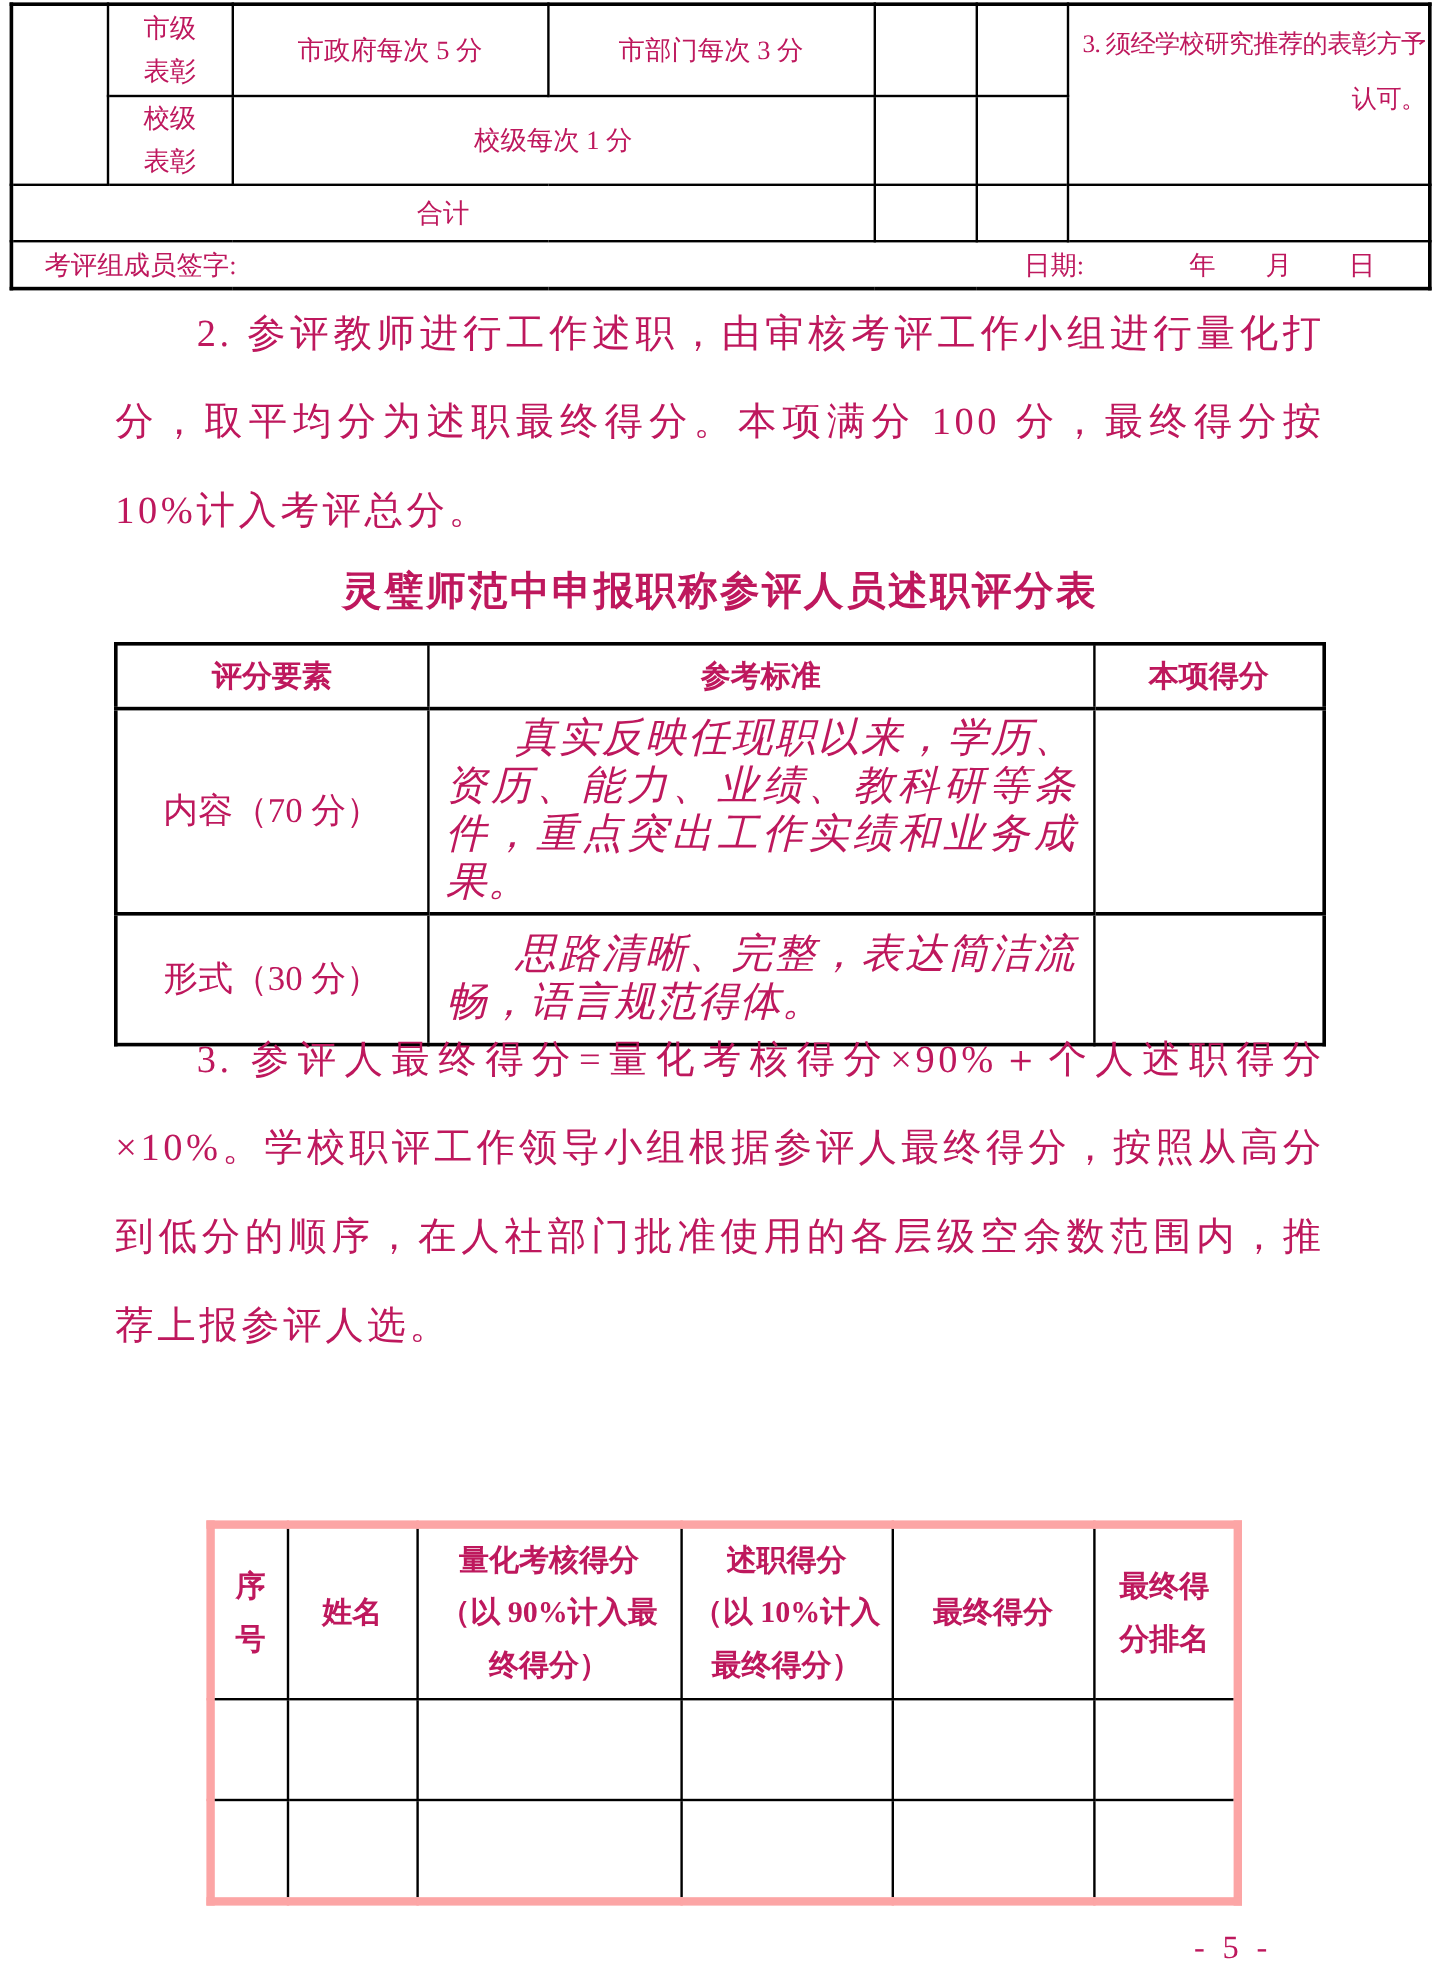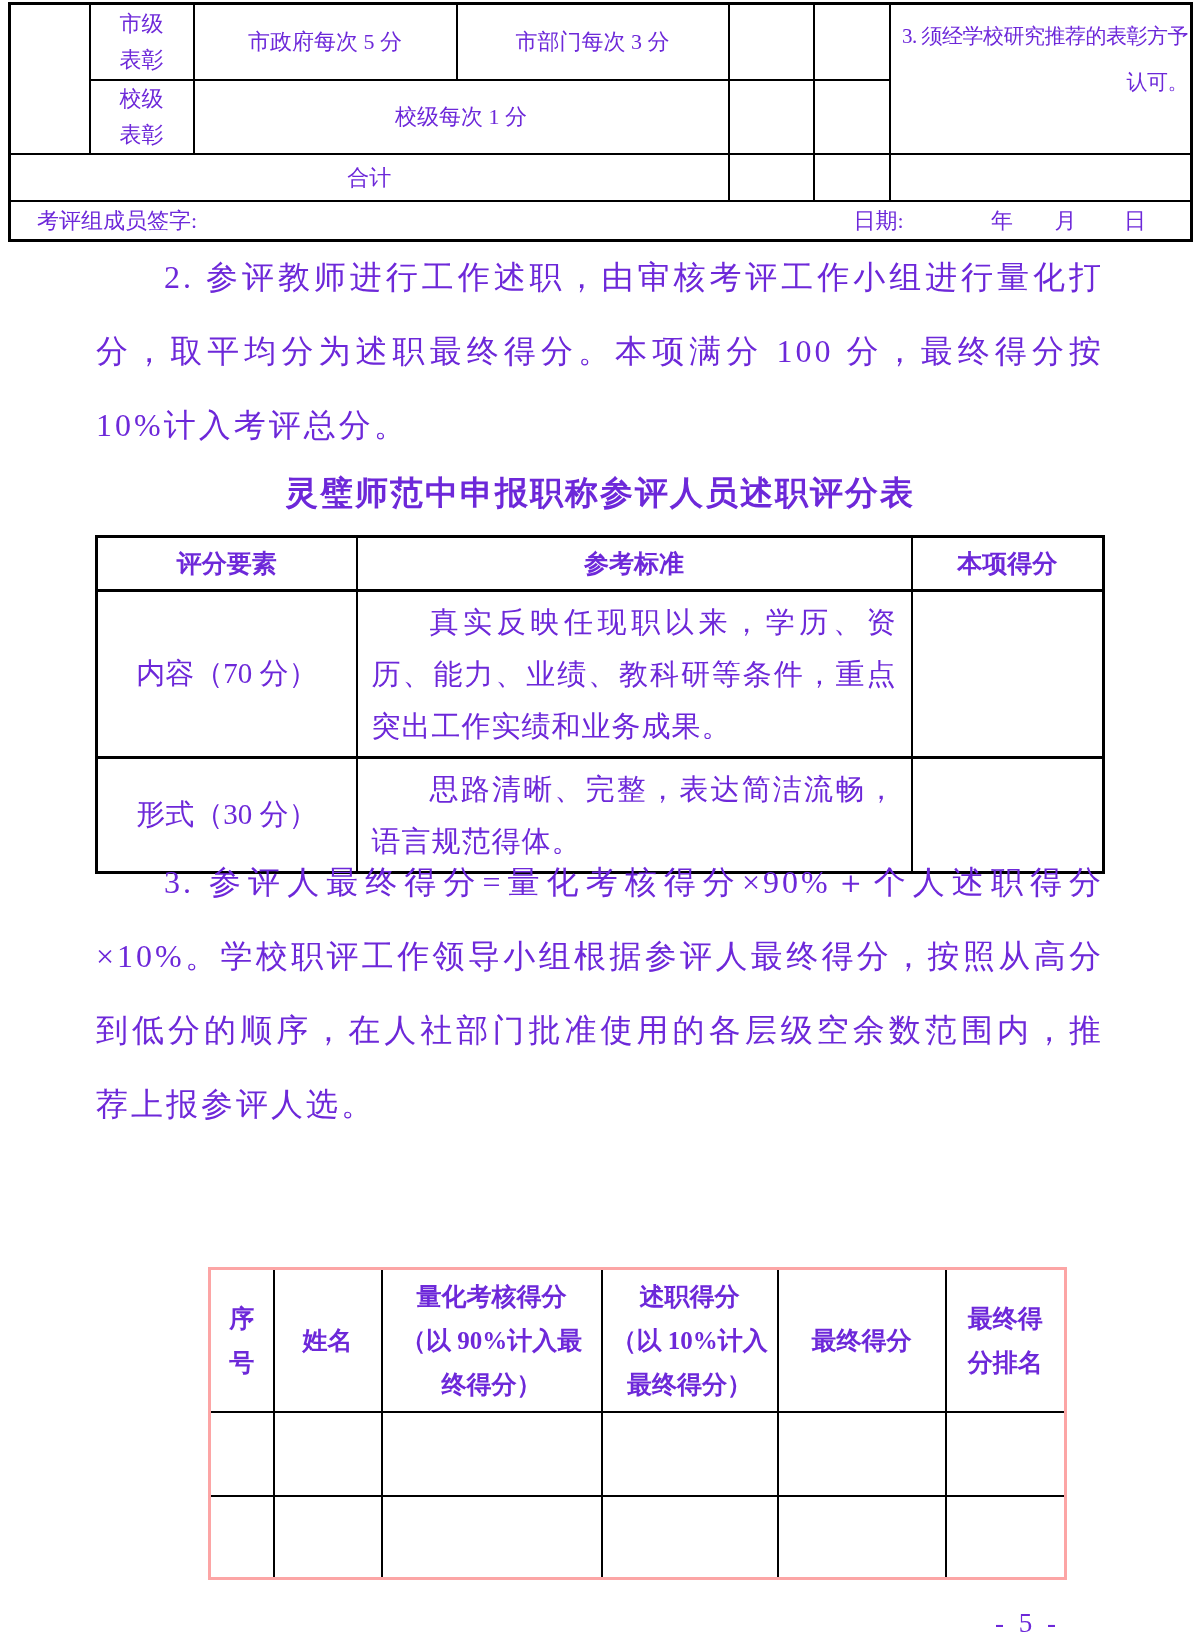--- a/index.html
+++ b/index.html
@@ -1,21 +1,21 @@
 <!DOCTYPE html>
 <html><head>
 <meta charset="utf-8">
 <style>
   html,body{margin:0;padding:0;background:#888;}
   .page{
     position:relative;
     width:1200px;height:1651px;
     background:#ffffff;
     font-family:"Liberation Serif","DejaVu Serif",serif;
-    color:#6d28d9;
+    color:#be185d;
     overflow:hidden;
   }
   table{border-collapse:collapse;table-layout:fixed;}
   td{border:2px solid #000;vertical-align:middle;text-align:center;overflow:hidden;}
 
   
   .t1{position:absolute;left:8px;top:2px;width:1182px;border:3px solid #000;font-size:22px;line-height:34px;}
   .t1 .r1 td{height:72px;}
   .t1 .r2 td{height:70px;}
   .t1 .r3 td{height:43px;}
@@ -49,26 +49,26 @@
 
   
   .t2{position:absolute;left:95px;top:535px;width:1007px;border:3px solid #000;}
   .t2 td{border-width:2px;}
   .t2 .hrow td{height:49px;font-weight:bold;font-size:25px;border-bottom-width:3px;}
   .t2 .row1 td{height:151px;}
   .t2 .row2 td{height:98px;border-top-width:3px;}
   .t2 .factor{font-size:29px;}
   .t2 .standard{
     text-align:justify;text-justify:inter-character;
-    font-size:29px;line-height:52px;letter-spacing:1px;
-    padding:4px 14px;text-indent:58px;
-  }
-
-  
-  .t3{position:absolute;left:172px;top:1267px;width:856px;border:3px solid #fca5a5;margin-left:36px;}
+    font-size:34px;line-height:40px;letter-spacing:1px;
+    padding:4px 14px;text-indent:58px;font-style:italic;
+  }
+
+  
+  .t3{position:absolute;left:172px;top:1267px;width:856px;border:7px solid #fca5a5;}
   .t3 td{border-width:2px;}
   .t3 .hrow td{height:141px;font-weight:bold;font-size:25px;line-height:44px;padding:0 8px;}
   .t3 .hrow td.rank{padding:0 20px;}
   .t3 .brow1 td{height:80px;}
   .t3 .brow2 td{height:78px;}
   .t3 .sub{font-weight:bold;}
 
   
   .pagenum{
     position:absolute;left:955px;top:1608px;width:145px;

